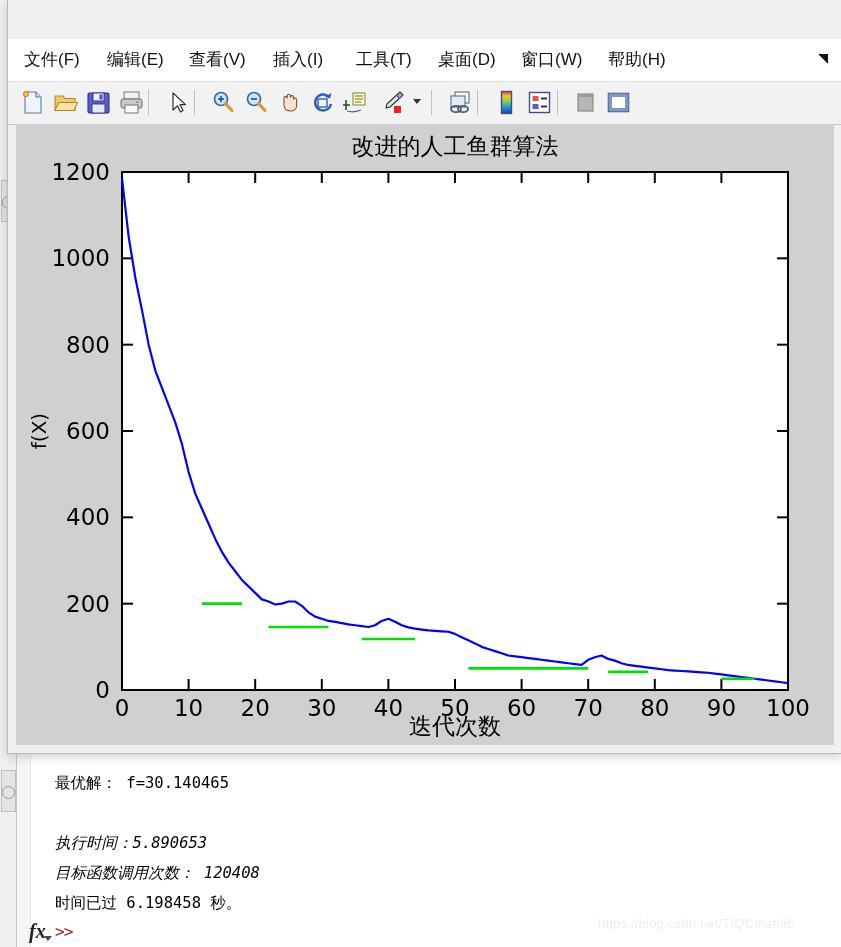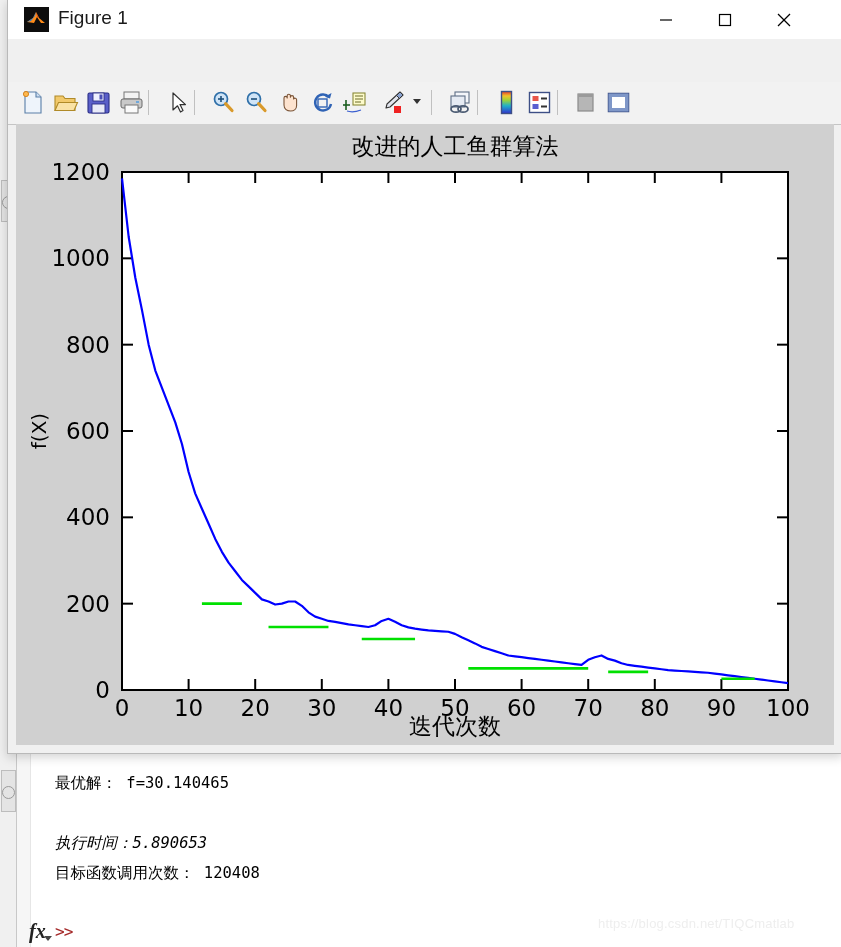--- a/index.html
+++ b/index.html
@@ -26,21 +26,21 @@
   #ide-divider2{position:absolute;left:30px;top:0;width:1px;height:947px;background:#e6e6e6;}
   #ide-console{position:absolute;left:31px;top:744px;width:810px;height:203px;background:#ffffff;}
   #console-top-shadow{position:absolute;left:31px;top:744px;width:810px;height:3px;
     background:linear-gradient(#dcdcdc,#ffffff);}
   #ide-scroll-col{position:absolute;left:17px;top:744px;width:13px;height:203px;background:#f6f6f6;}
 
   .console-line{position:absolute;left:55px;white-space:pre;
     font-family:"DejaVu Sans Mono","Liberation Mono",monospace;font-size:15.5px;color:#000;}
   #cl-0{top:773px;}
   #cl-1{top:833px;font-style:italic;}
-  #cl-2{top:863px;}
+  #cl-2{top:863px;font-style:italic;}
   #cl-3{top:893px;}
 
   #prompt-fx{position:absolute;left:29px;top:920px;
     font-family:"Liberation Serif","DejaVu Serif",serif;font-style:italic;
     font-weight:bold;font-size:20px;color:#222;}
   #prompt-fx-caret{position:absolute;left:44px;top:936px;width:0;height:0;
     border-left:4px solid transparent;border-right:4px solid transparent;
     border-top:5px solid #444;}
   #prompt-arrows{position:absolute;left:55px;top:922px;
     font-family:"DejaVu Sans Mono","Liberation Mono",monospace;font-size:16px;
@@ -92,59 +92,48 @@
   <div id="ide-rail-glyph-b"></div>
   <div id="ide-divider"></div>
   <div id="ide-divider2"></div>
   <div id="ide-scroll-col"></div>
   <div id="ide-console"></div>
   <div id="console-top-shadow"></div>
 
   <div class="console-line" id="cl-0">最优解： f=30.140465</div>
   <div class="console-line" id="cl-1">执行时间：5.890653</div>
   <div class="console-line" id="cl-2">目标函数调用次数： 120408</div>
+  <div class="console-line" id="cl-3">时间已过 6.198458 秒。</div>
 
   <div id="prompt-fx">fx</div>
   <div id="prompt-fx-caret"></div>
   <div id="prompt-arrows">&gt;&gt;</div>
 
   <div id="watermark">https://blog.csdn.net/TIQCmatlab</div>
 </div>
 
 <div id="figure-window">
 
-  <div id="titlebar">
-    <span id="title-icon">
-      <svg width="25" height="25" viewBox="0 0 25 25">
-        <rect width="25" height="25" fill="#0d0d0d"></rect>
-        <path d="M3 15 L9 11 L12 5 L15 11 L21 16 L17 16 L13 10 L10 16 Z" fill="#ff8c1a"></path>
-        <path d="M3 15 L9 11 L12 5 L11 9 L7 14 Z" fill="#2f7ec9"></path>
-        <path d="M12 5 L15 11 L13 10 Z" fill="#d95319"></path>
+
+  <div id="menubar">
+    <span class="menu-item" style="left:16px">文件(F)</span>
+    <span class="menu-item" style="left:99px">编辑(E)</span>
+    <span class="menu-item" style="left:181px">查看(V)</span>
+    <span class="menu-item" style="left:265px">插入(I)</span>
+    <span class="menu-item" style="left:348px">工具(T)</span>
+    <span class="menu-item" style="left:430px">桌面(D)</span>
+    <span class="menu-item" style="left:513px">窗口(W)</span>
+    <span class="menu-item" style="left:600px">帮助(H)</span>
+    <span id="menu-overflow">
+      <svg width="14" height="14" viewBox="0 0 14 14">
+        <path d="M2 3 L11 3 L11 12 Z" fill="#111"></path>
+        <line x1="2" y1="3" x2="11" y2="12" stroke="#111" stroke-width="1.3"></line>
       </svg>
     </span>
-    <span id="title-text">Figure 1</span>
-
-    <div class="winbtn" id="btn-min">
-      <svg width="16" height="16" viewBox="0 0 16 16">
-        <line x1="2" y1="8" x2="14" y2="8" stroke="#000" stroke-width="1.2"></line>
-      </svg>
-    </div>
-    <div class="winbtn" id="btn-max">
-      <svg width="16" height="16" viewBox="0 0 16 16">
-        <rect x="2.5" y="2.5" width="11" height="11" fill="none" stroke="#000" stroke-width="1.2"></rect>
-      </svg>
-    </div>
-    <div class="winbtn" id="btn-close">
-      <svg width="18" height="18" viewBox="0 0 18 18">
-        <line x1="3" y1="3" x2="15" y2="15" stroke="#000" stroke-width="1.2"></line>
-        <line x1="15" y1="3" x2="3" y2="15" stroke="#000" stroke-width="1.2"></line>
-      </svg>
-    </div>
   </div>
-
 
   <div id="toolbar">
 
     <div class="tb-btn" style="left:10px">
       <svg width="29" height="29" viewBox="0 0 29 29">
         <path d="M7 4 h11 l5 5 v16 h-16 z" fill="#eef4fb" stroke="#5a7fa8" stroke-width="1.1"></path>
         <path d="M18 4 v5 h5" fill="#cdddf0" stroke="#5a7fa8" stroke-width="1.1"></path>
         <circle cx="8" cy="6" r="2.6" fill="#ffb84d" stroke="#d07d16" stroke-width=".9"></circle>
       </svg>
     </div>

